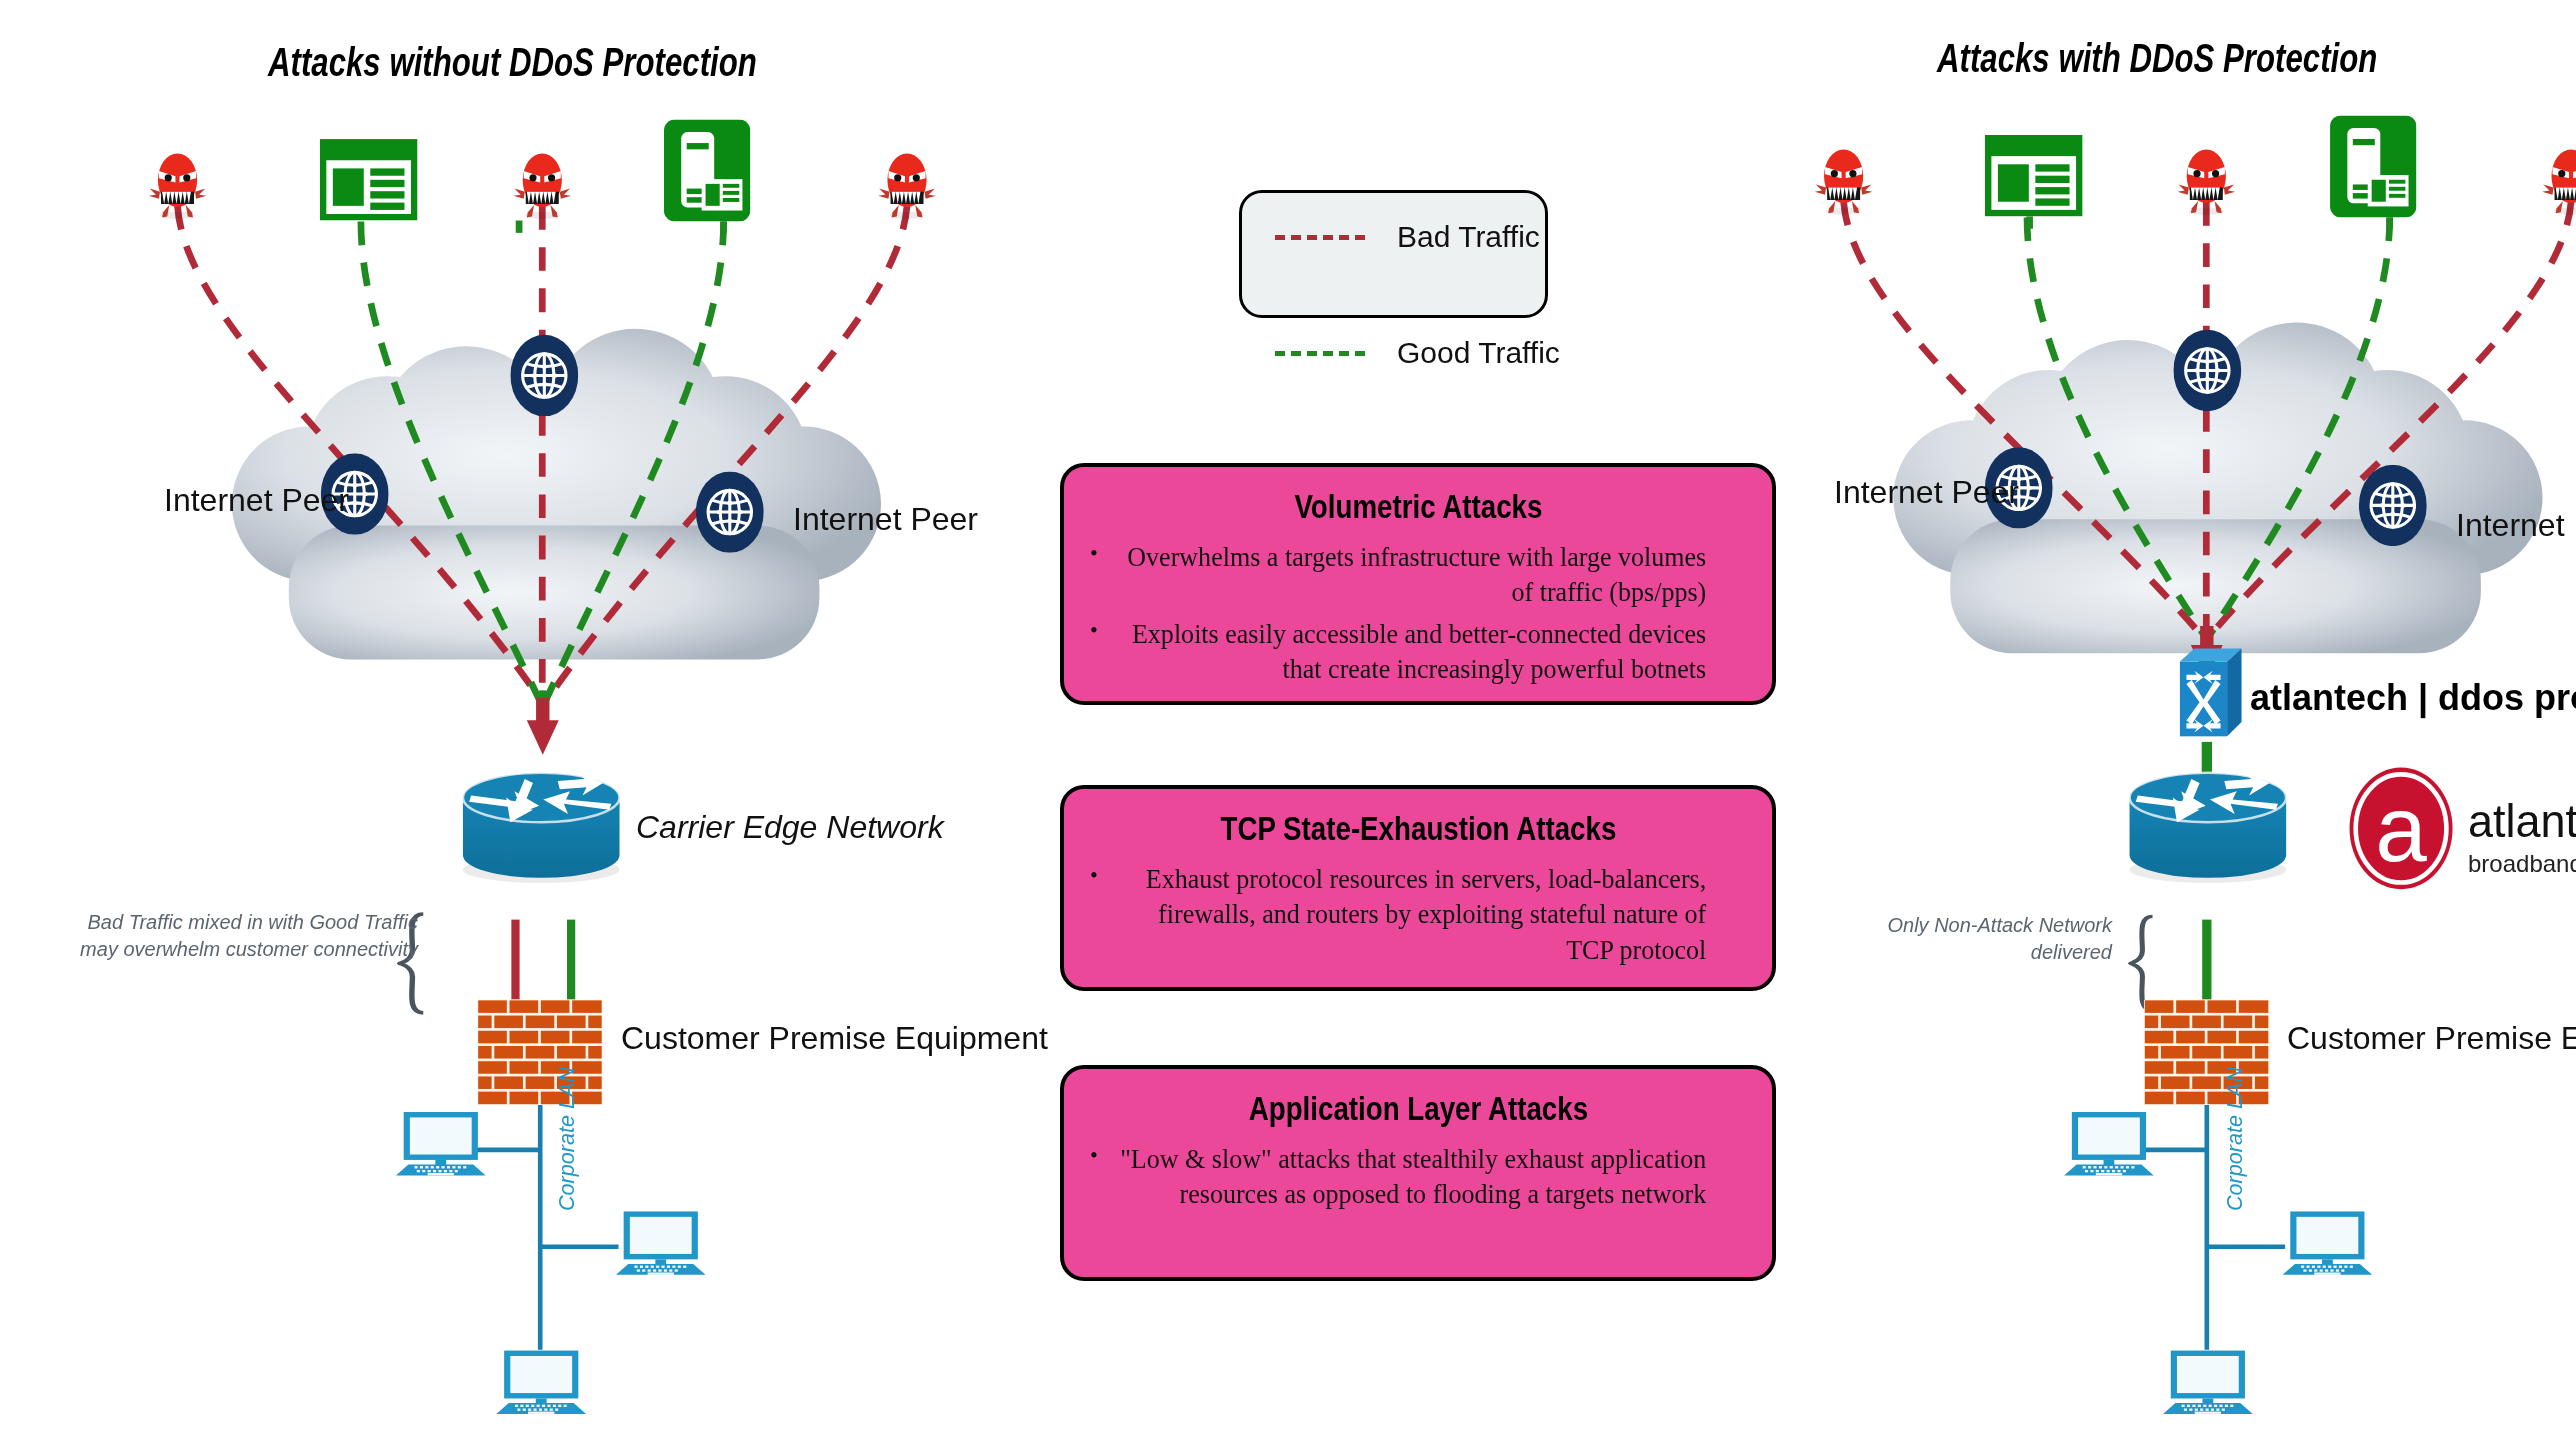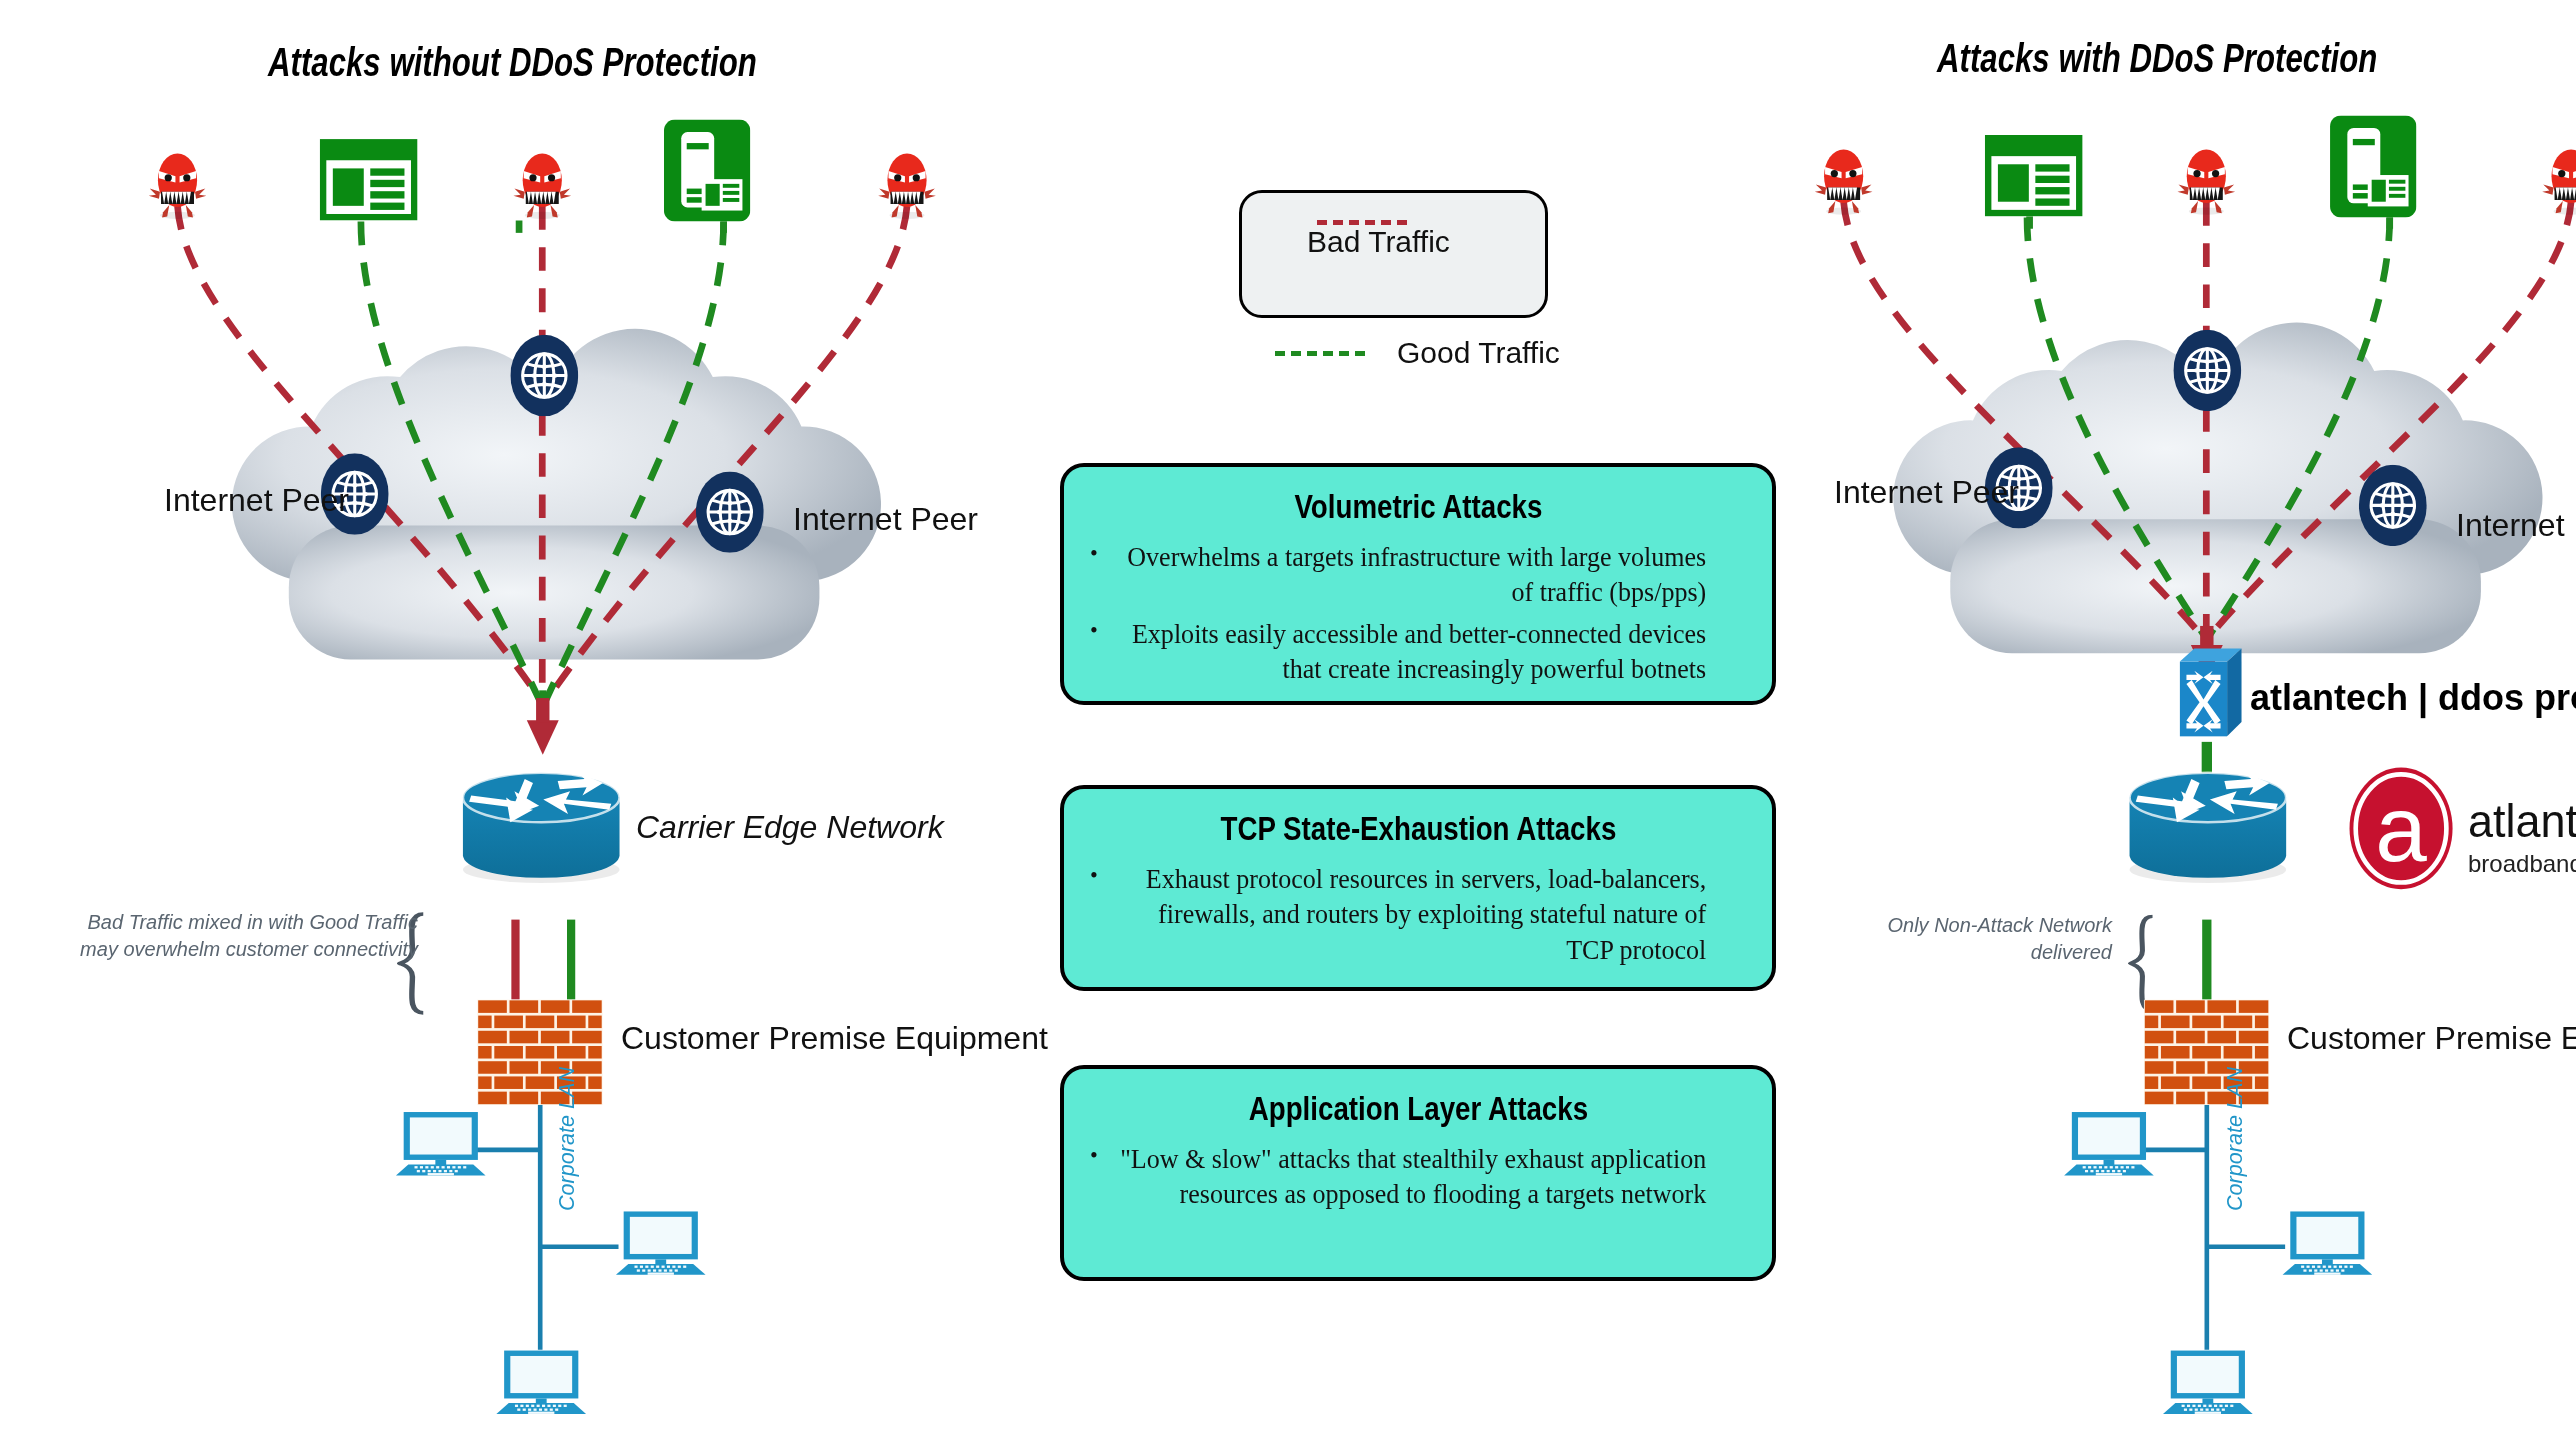--- a/index.html
+++ b/index.html
@@ -15,21 +15,21 @@
          text-align:right;line-height:1.35;}
   .annot.l2{text-align:left;}
   .lan-label{position:absolute;font-style:italic;font-size:21.6px;color:#2196c9;
     white-space:nowrap;transform:rotate(-90deg);transform-origin:left top;}
   .legendbox{position:absolute;background:#eef1f2;border:3.6px solid #000;
     border-radius:23px;box-sizing:border-box;}
   .legend-row{position:absolute;display:flex;align-items:center;}
   .legend-dash{width:90px;height:0;border-top:5.7px dashed #b02a37;}
   .legend-dash.good{border-top-color:#1f8a20;}
   .legend-text{font-size:30px;color:#111;margin-left:32px;white-space:nowrap;}
-  .infobox{position:absolute;background:#5eead4;border:4.6px solid #000;
+  .infobox{position:absolute;background:#ec4899;border:4.6px solid #000;
     border-radius:24px;box-sizing:border-box;padding:13.4px 19.6px;}
   .infobox h3{margin:7.2px 0 13.4px 0;text-align:center;font-size:33px;
     font-weight:bold;color:#000;transform:scaleX(0.84);}
   .infobox ul{margin:0;padding:0 0 0 6.2px;list-style:none;text-align:right;}
   .infobox li{font-family:"Liberation Serif",serif;font-size:28px;color:#111;
     line-height:1.26;margin-bottom:6.2px;padding-left:17.5px;position:relative;
     transform:scaleX(0.93);transform-origin:left top;}
   .infobox li:before{content:"\2022";position:absolute;left:0;top:-1px;font-size:24px;}
   svg{position:absolute;left:0;top:0;overflow:visible;}
 </style>
@@ -366,21 +366,21 @@
 
 <div class="annot l2" style="left:1870px;top:912px;width:242px;text-align:right;">Only Non-Attack Network delivered</div>
 
 <div style="position:absolute;left:2468px;top:796px;font-size:45px;color:#111;
             white-space:nowrap;transform:scaleY(1.02);">
   <span>atlantech</span><span style="display:inline-block;width:12.4px;"></span>
 </div>
 <div style="position:absolute;left:2468px;top:850px;font-size:24px;color:#222;white-space:nowrap;">broadband · voice · hosting</div>
 
 <div class="legendbox" style="left:1239px;top:190px;width:309px;height:128px;">
-  <div class="legend-row" style="left:33px;top:27px;flex-direction:column;">
+  <div class="legend-row" style="left:33px;top:27px;">
     <span class="legend-dash"></span>
     <span class="legend-text">Bad Traffic</span>
   </div>
   <div class="legend-row" style="left:33px;top:100px;margin-top:43px;">
     <span class="legend-dash good"></span>
     <span class="legend-text">Good Traffic</span>
   </div>
 </div>
 
 <div class="infobox" style="left:1060px;top:463px;width:716px;height:242px;">

